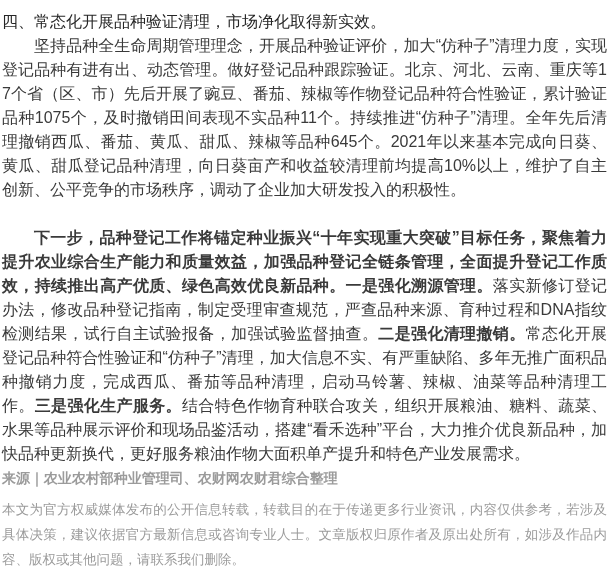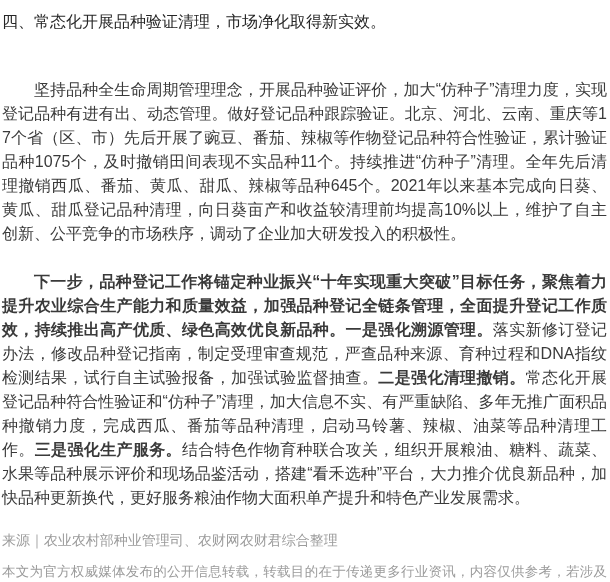--- a/index.html
+++ b/index.html
@@ -29,30 +29,30 @@
     margin: 0;
     font-size: 16px;
     line-height: 24px;
     color: #3a3a3a;
     text-align: justify;
     text-indent: 2em;
     word-break: break-all;
   }
   .para.p1 {
     margin-bottom: 24px; 
-    margin-top: 44px;
   }
   .b {
     font-weight: bold;
   }
   .source {
-    margin-top: 20px;
+    margin-top: 2px;
     font-size: 14px;
     line-height: 20px;
     color: #9b9b9b;
+    font-weight: bold;
   }
   .disclaimer {
     margin-top: 9px;
     font-size: 13.5px;
     line-height: 25px;
     color: #9b9b9b;
     text-align: justify;
     word-break: break-all;
   }
 </style>

